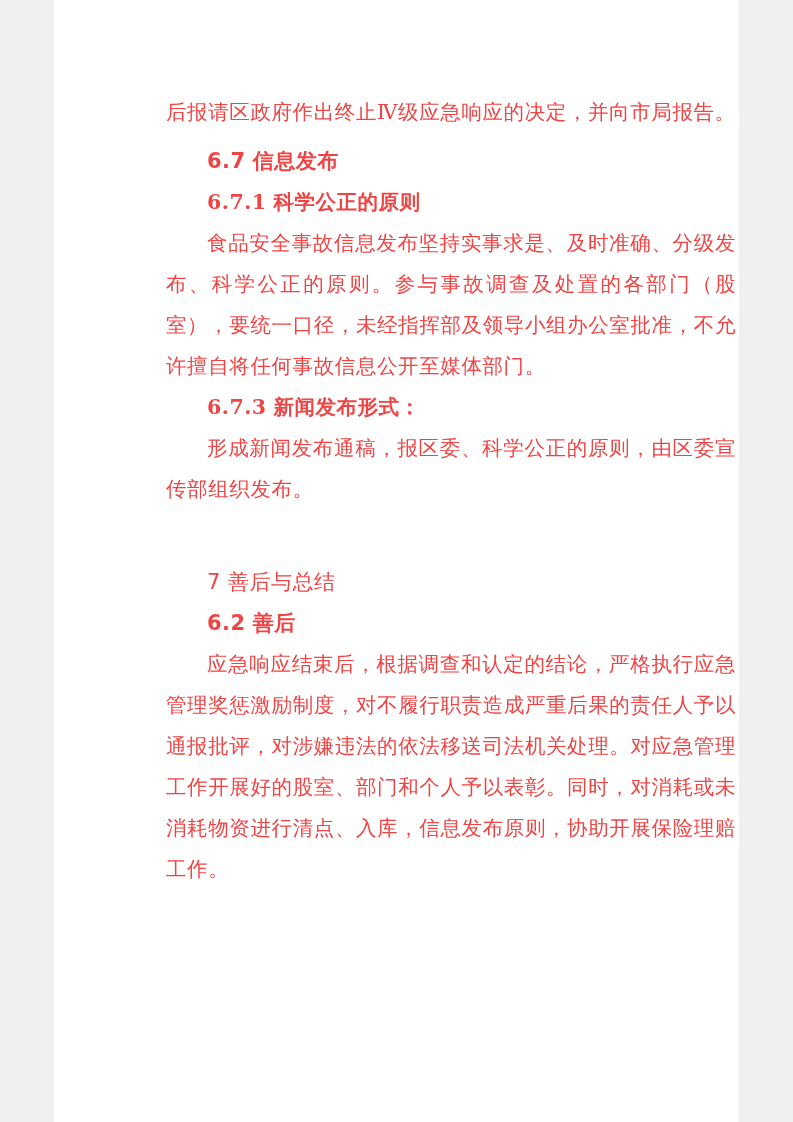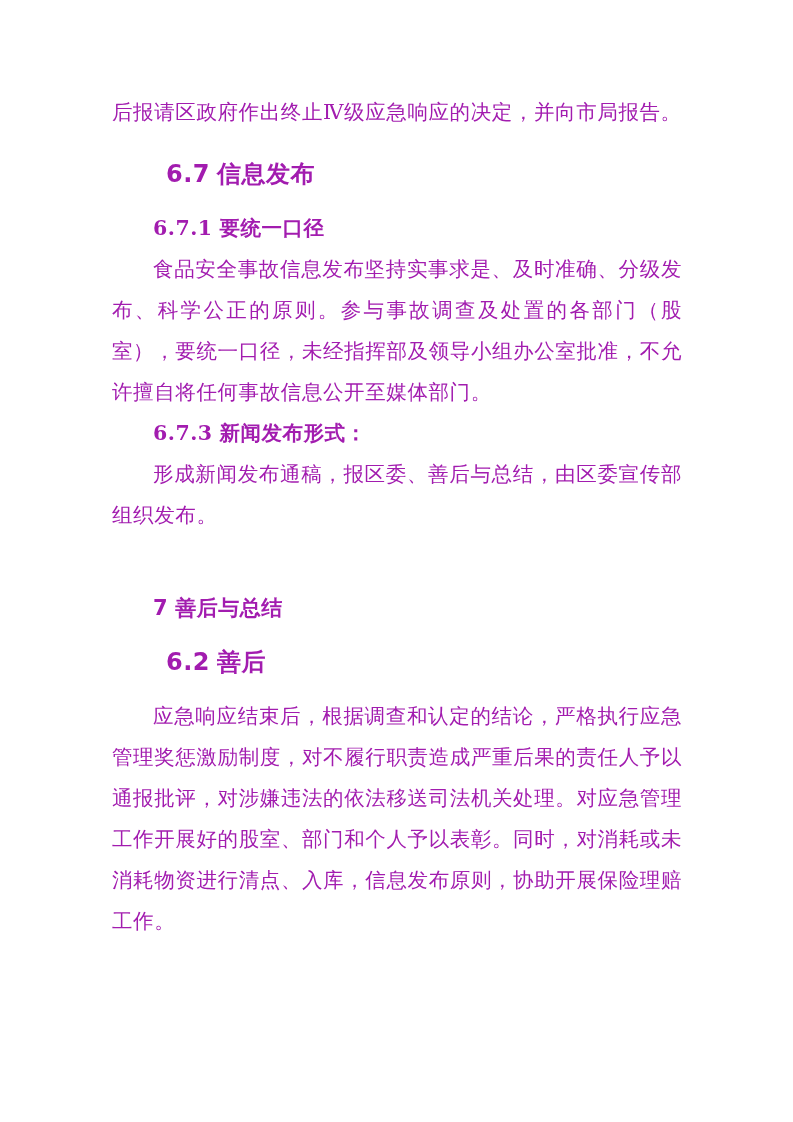--- a/index.html
+++ b/index.html
@@ -2,28 +2,28 @@
 <html><head>
 <meta charset="utf-8">
 <style>
   html, body {
     margin: 0;
     padding: 0;
     background: #f0f0f0;
   }
   .page {
     position: relative;
-    width: 793px;
+    width: 685px;
     height: 1122px;
     background: #ffffff;
     margin: 0 auto;
     box-sizing: border-box;
     overflow: hidden;
     font-family: "DejaVu Serif", "Liberation Serif", serif;
-    color: #a21caf;
+    color: #ef4444;
   }
   .content {
     position: absolute;
     left: 112px;
     top: 92px;
     width: 570px;
   }
   .para {
     font-size: 20.5px;
     line-height: 41px;
@@ -32,36 +32,36 @@
     text-justify: inter-ideograph;
     margin: 0;
     text-indent: 0;
   }
   .indent2 {
     text-indent: 41px;
   }
   .heading-l2 {
     font-family: "DejaVu Sans", "Liberation Sans", sans-serif;
     font-weight: bold;
-    font-size: 24px;
+    font-size: 21px;
     line-height: 41px;
     letter-spacing: 0.5px;
-    margin: 13px;
+    margin: 0;
     text-indent: 41px;
   }
   .heading-l3 {
     font-size: 20.5px;
     line-height: 41px;
     letter-spacing: 0.5px;
     margin: 0;
     text-indent: 41px;
   }
   .heading-l1 {
     font-family: "DejaVu Sans", "Liberation Sans", sans-serif;
-    font-weight: bold;
+    font-weight: normal;
     font-size: 21px;
     line-height: 41px;
     letter-spacing: 0.5px;
     margin: 0;
     text-indent: 41px;
   }
   .gap-small { height: 8px; }
   .gap-section { height: 52px; }
   .num-sp {
     margin-right: 7px;
@@ -72,29 +72,29 @@
 
 <div class="page">
   <div class="content">
 
     <p class="para">后报请区政府作出终止Ⅳ级应急响应的决定，并向市局报告。</p>
 
     <div class="gap-small"></div>
 
     <h2 class="heading-l2"><span class="num-sp">6.7</span><span>信息发布</span></h2>
 
-    <h3 class="heading-l3"><span class="num-sp">6.7.1</span><span>要统一口径</span></h3>
+    <h3 class="heading-l3"><span class="num-sp">6.7.1</span><span>科学公正的原则</span></h3>
 
     <p class="para indent2">食品安全事故信息发布坚持实事求是、及时准确、分级发布、科学公正的原则。参与事故调查及处置的各部门（股室），要统一口径，未经指挥部及领导小组办公室批准，不允许擅自将任何事故信息公开至媒体部门。</p>
 
 
 
     <h3 class="heading-l3"><span class="num-sp">6.7.3</span><span>新闻发布形式：</span></h3>
 
-    <p class="para indent2">形成新闻发布通稿，报区委、善后与总结，由区委宣传部组织发布。</p>
+    <p class="para indent2">形成新闻发布通稿，报区委、科学公正的原则，由区委宣传部组织发布。</p>
 
     <div class="gap-section"></div>
 
     <h1 class="heading-l1"><span class="num-sp">7</span><span>善后与总结</span></h1>
 
     <h2 class="heading-l2"><span class="num-sp">6.2</span><span>善后</span></h2>
 
     <p class="para indent2">应急响应结束后，根据调查和认定的结论，严格执行应急管理奖惩激励制度，对不履行职责造成严重后果的责任人予以通报批评，对涉嫌违法的依法移送司法机关处理。对应急管理工作开展好的股室、部门和个人予以表彰。同时，对消耗或未消耗物资进行清点、入库，信息发布原则，协助开展保险理赔工作。</p>
 
   </div>

